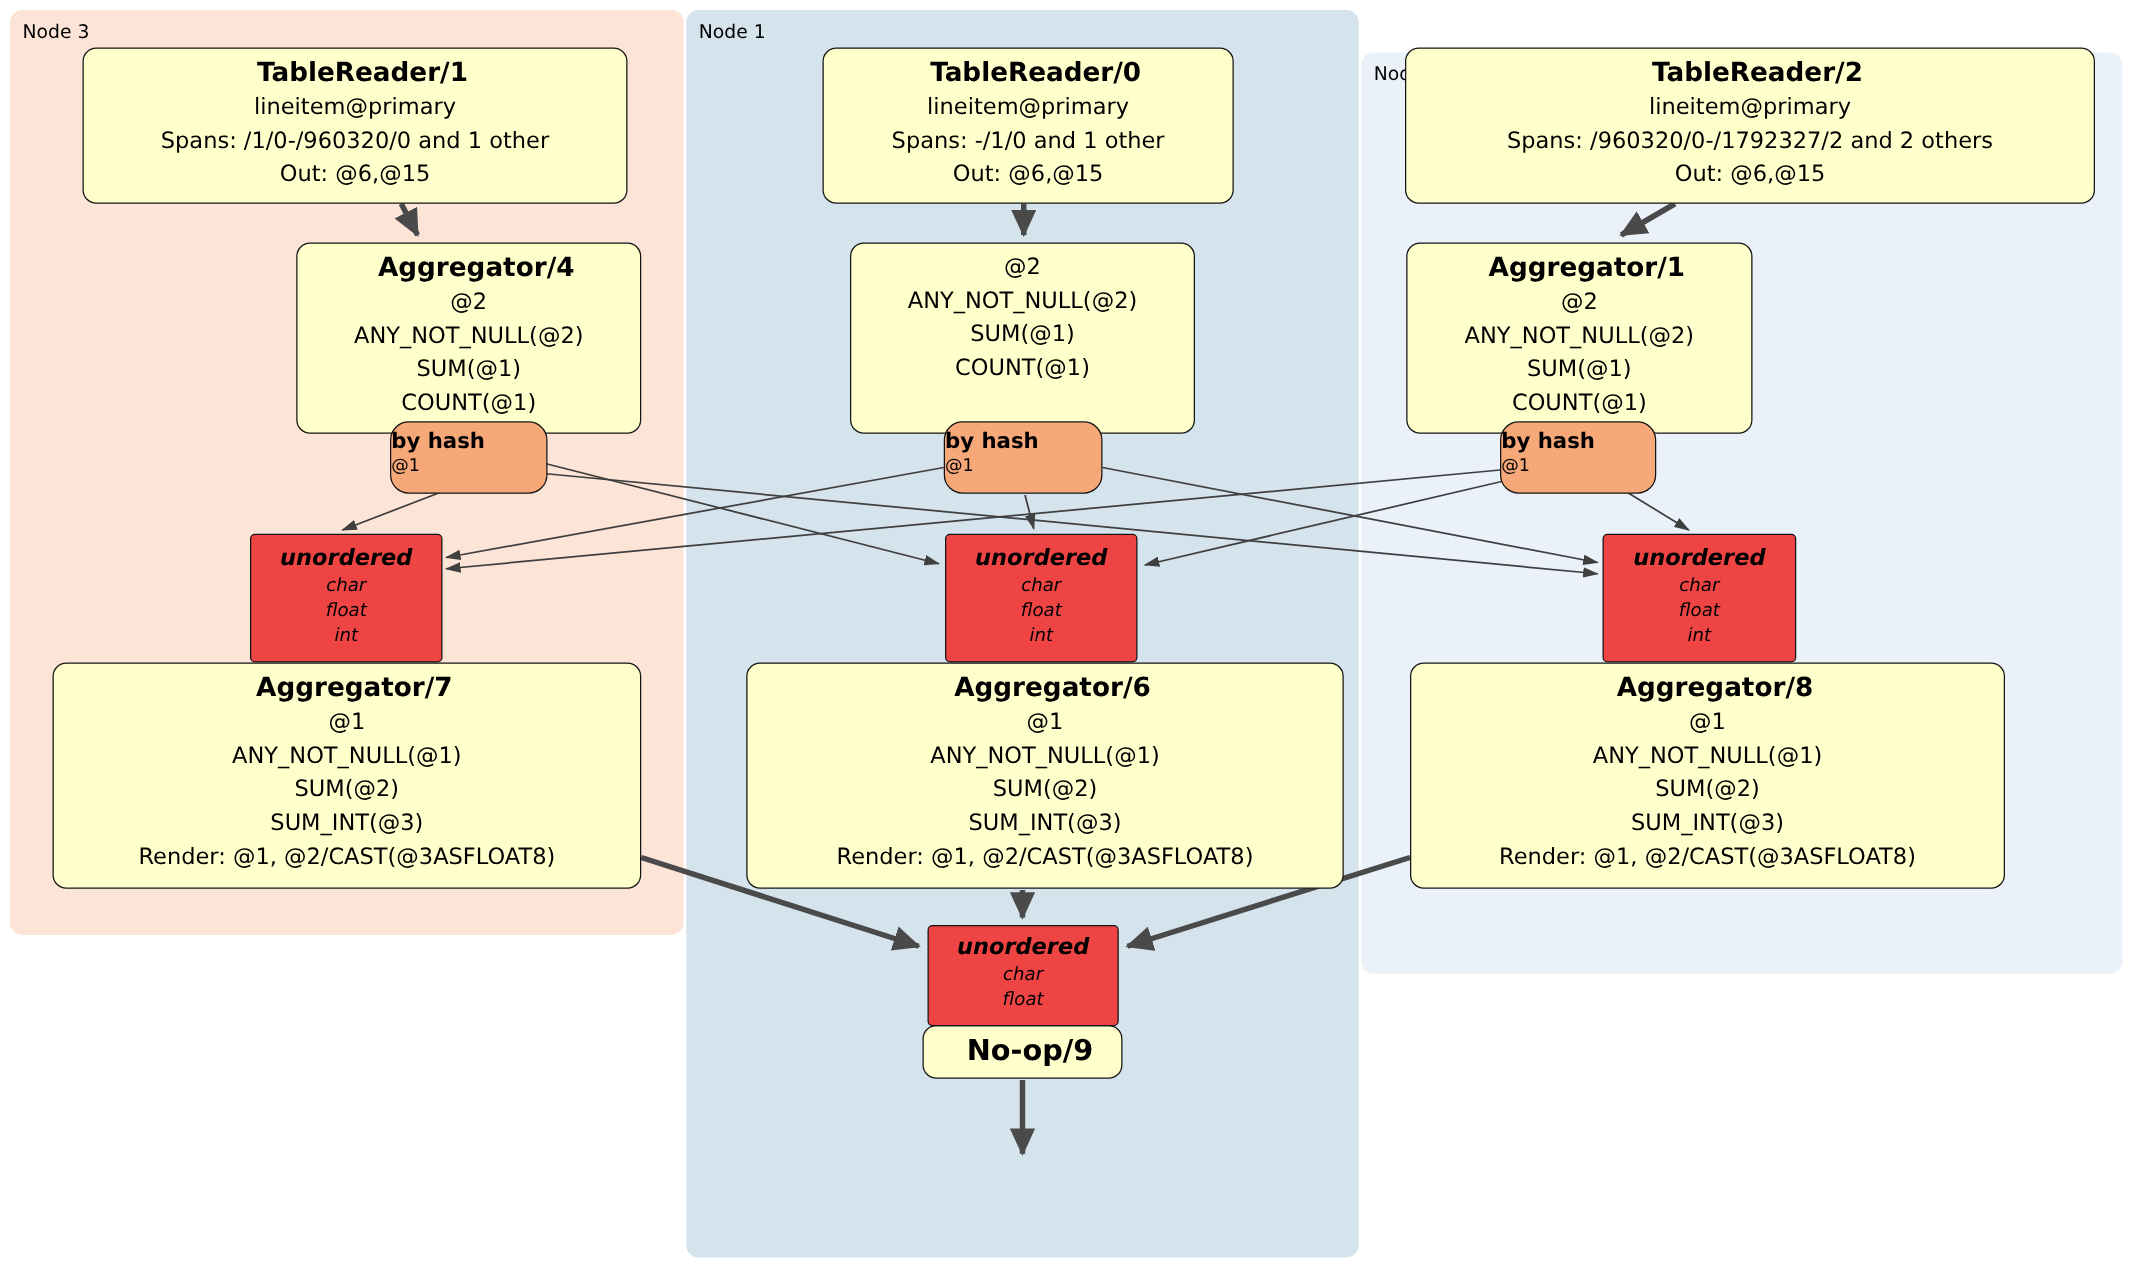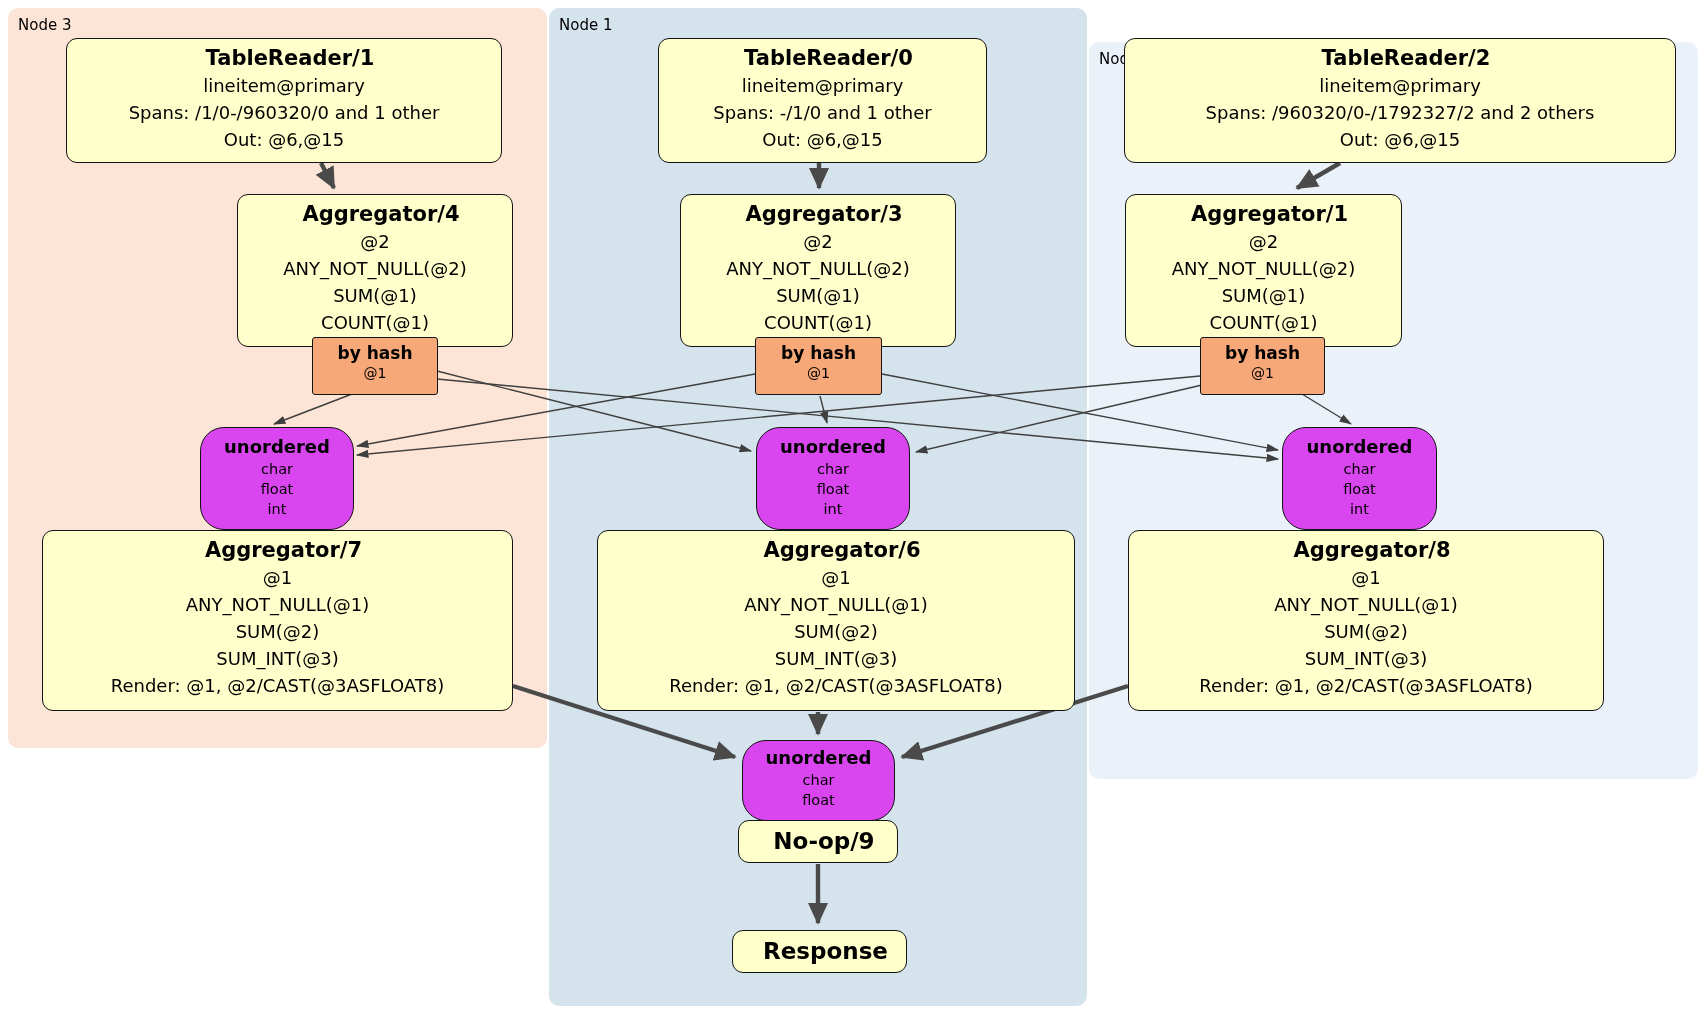--- a/index.html
+++ b/index.html
@@ -13,27 +13,27 @@
   .proc{
     position:absolute;z-index:2;background:#ffffcc;border:1.7px solid #141414;
     border-radius:11px;text-align:center;box-sizing:border-box;padding-top:5px;
   }
   .proc .t{font-size:21px;font-weight:bold;line-height:28px;white-space:nowrap;margin-left:12px;}
   .proc .d{font-size:18px;line-height:27px;white-space:nowrap;}
   .term{padding-top:0;}
   .term .t{font-size:23px;line-height:40px;}
   .router{
     position:absolute;z-index:3;background:#f6a878;border:1.7px solid #141414;
-    border-radius:3px;text-align:center;box-sizing:border-box;padding-top:5px;
+    border-radius:15px;box-sizing:border-box;padding-top:5px;
   }
   .router .t{font-size:17px;font-weight:bold;line-height:21px;}
   .router .d{font-size:14px;line-height:18px;}
   .sync{
-    position:absolute;z-index:3;background:#d946ef;border:1.7px solid #141414;
-    border-radius:24px;text-align:center;box-sizing:border-box;padding-top:7px;
+    position:absolute;z-index:3;background:#ef4444;border:1.7px solid #141414;
+    border-radius:4px;text-align:center;box-sizing:border-box;padding-top:7px;font-style:italic;
   }
   .sync .t{font-size:18px;font-weight:bold;line-height:24px;}
   .sync .d{font-size:14.5px;line-height:20px;}
 </style>
 </head>
 <body>
 
 <div class="stage">
 
   <div class="panel" style="left:8px;top:8px;width:539px;height:740px;background:#fce4d6;">
@@ -111,21 +111,20 @@
     <div class="d">Render: @1, @2/CAST(@3ASFLOAT8)</div>
   </div>
 
   <div class="proc" style="left:658px;top:38px;width:329px;height:125px;">
     <div class="t">TableReader/0</div>
     <div class="d">lineitem@primary</div>
     <div class="d">Spans: -/1/0 and 1 other</div>
     <div class="d">Out: @6,@15</div>
   </div>
   <div class="proc" style="left:680px;top:194px;width:276px;height:153px;">
-    <div class="t">Aggregator/3</div>
     <div class="d">@2</div>
     <div class="d">ANY_NOT_NULL(@2)</div>
     <div class="d">SUM(@1)</div>
     <div class="d">COUNT(@1)</div>
   </div>
   <div class="router" style="left:755px;top:337px;width:127px;height:58px;">
     <div class="t">by hash</div>
     <div class="d">@1</div>
   </div>
   <div class="sync" style="left:756px;top:427px;width:154px;height:103px;">
@@ -176,17 +175,14 @@
   </div>
 
   <div class="sync" style="left:742px;top:740px;width:153px;height:81px;padding-top:5px;">
     <div class="t">unordered</div>
     <div class="d">char</div>
     <div class="d">float</div>
   </div>
   <div class="proc term" style="left:738px;top:820px;width:160px;height:43px;">
     <div class="t">No-op/9</div>
   </div>
-  <div class="proc term" style="left:732px;top:930px;width:175px;height:43px;">
-    <div class="t">Response</div>
-  </div>
 
 </div>
 
 </body></html>

